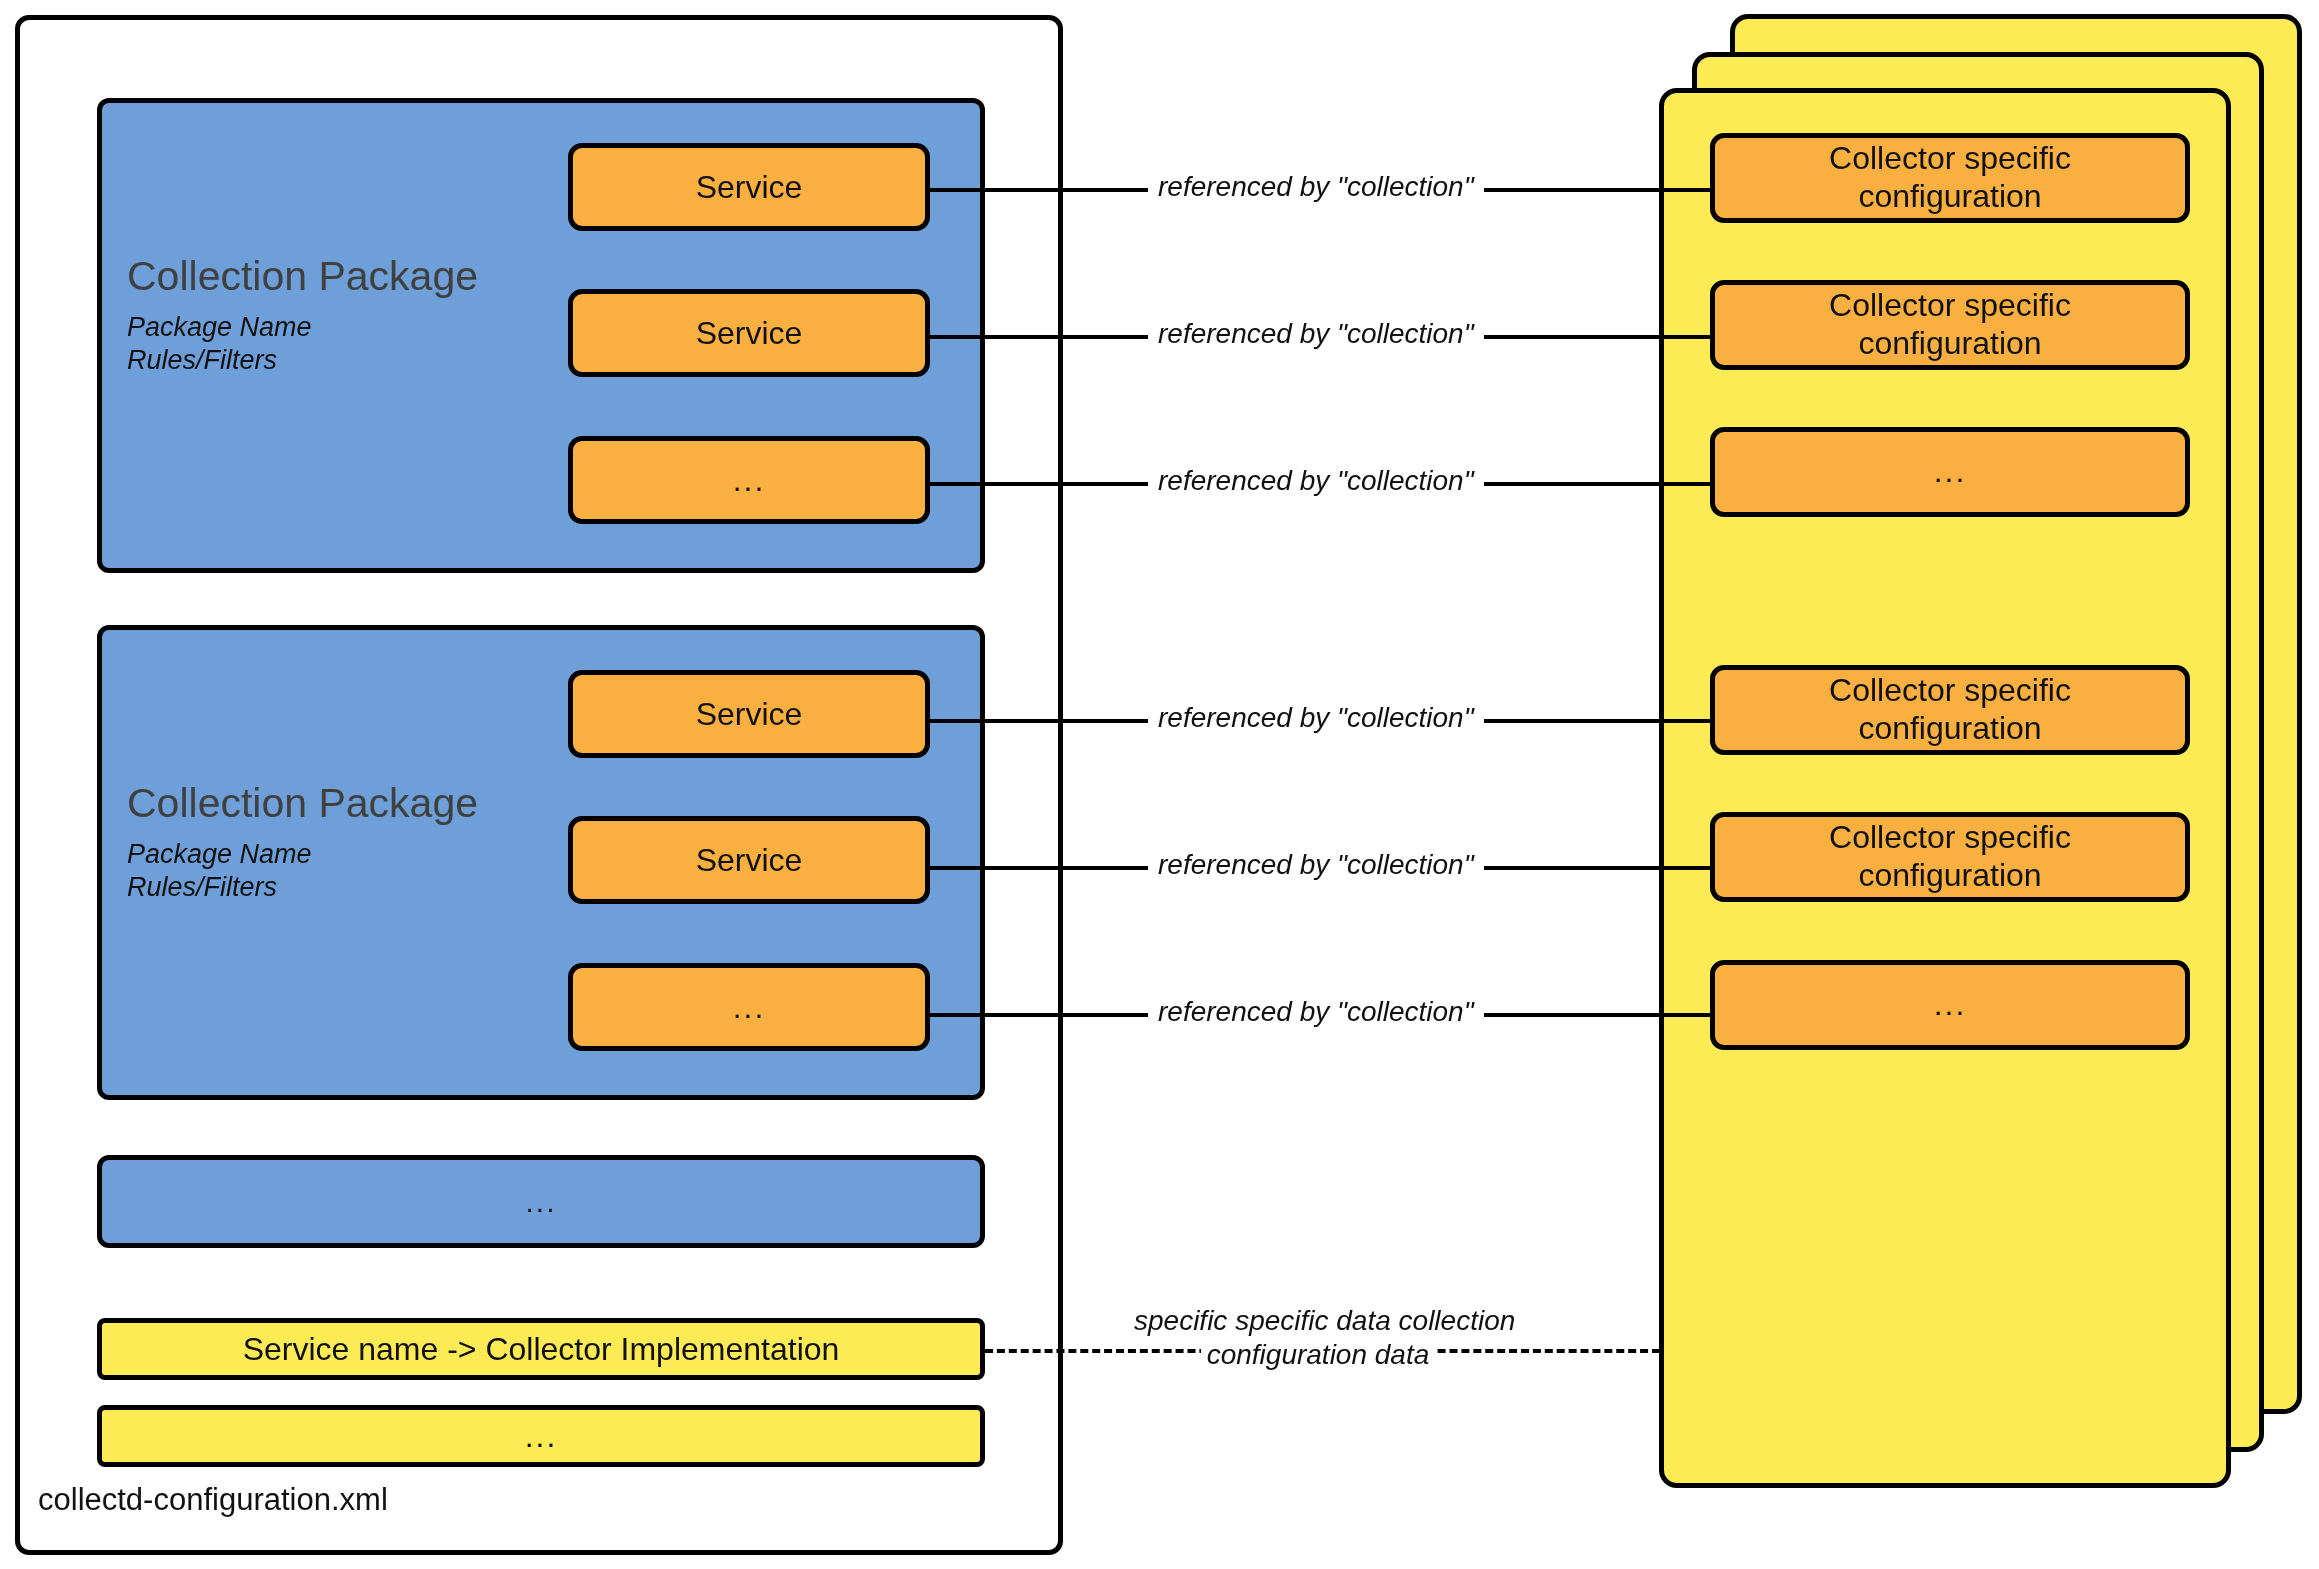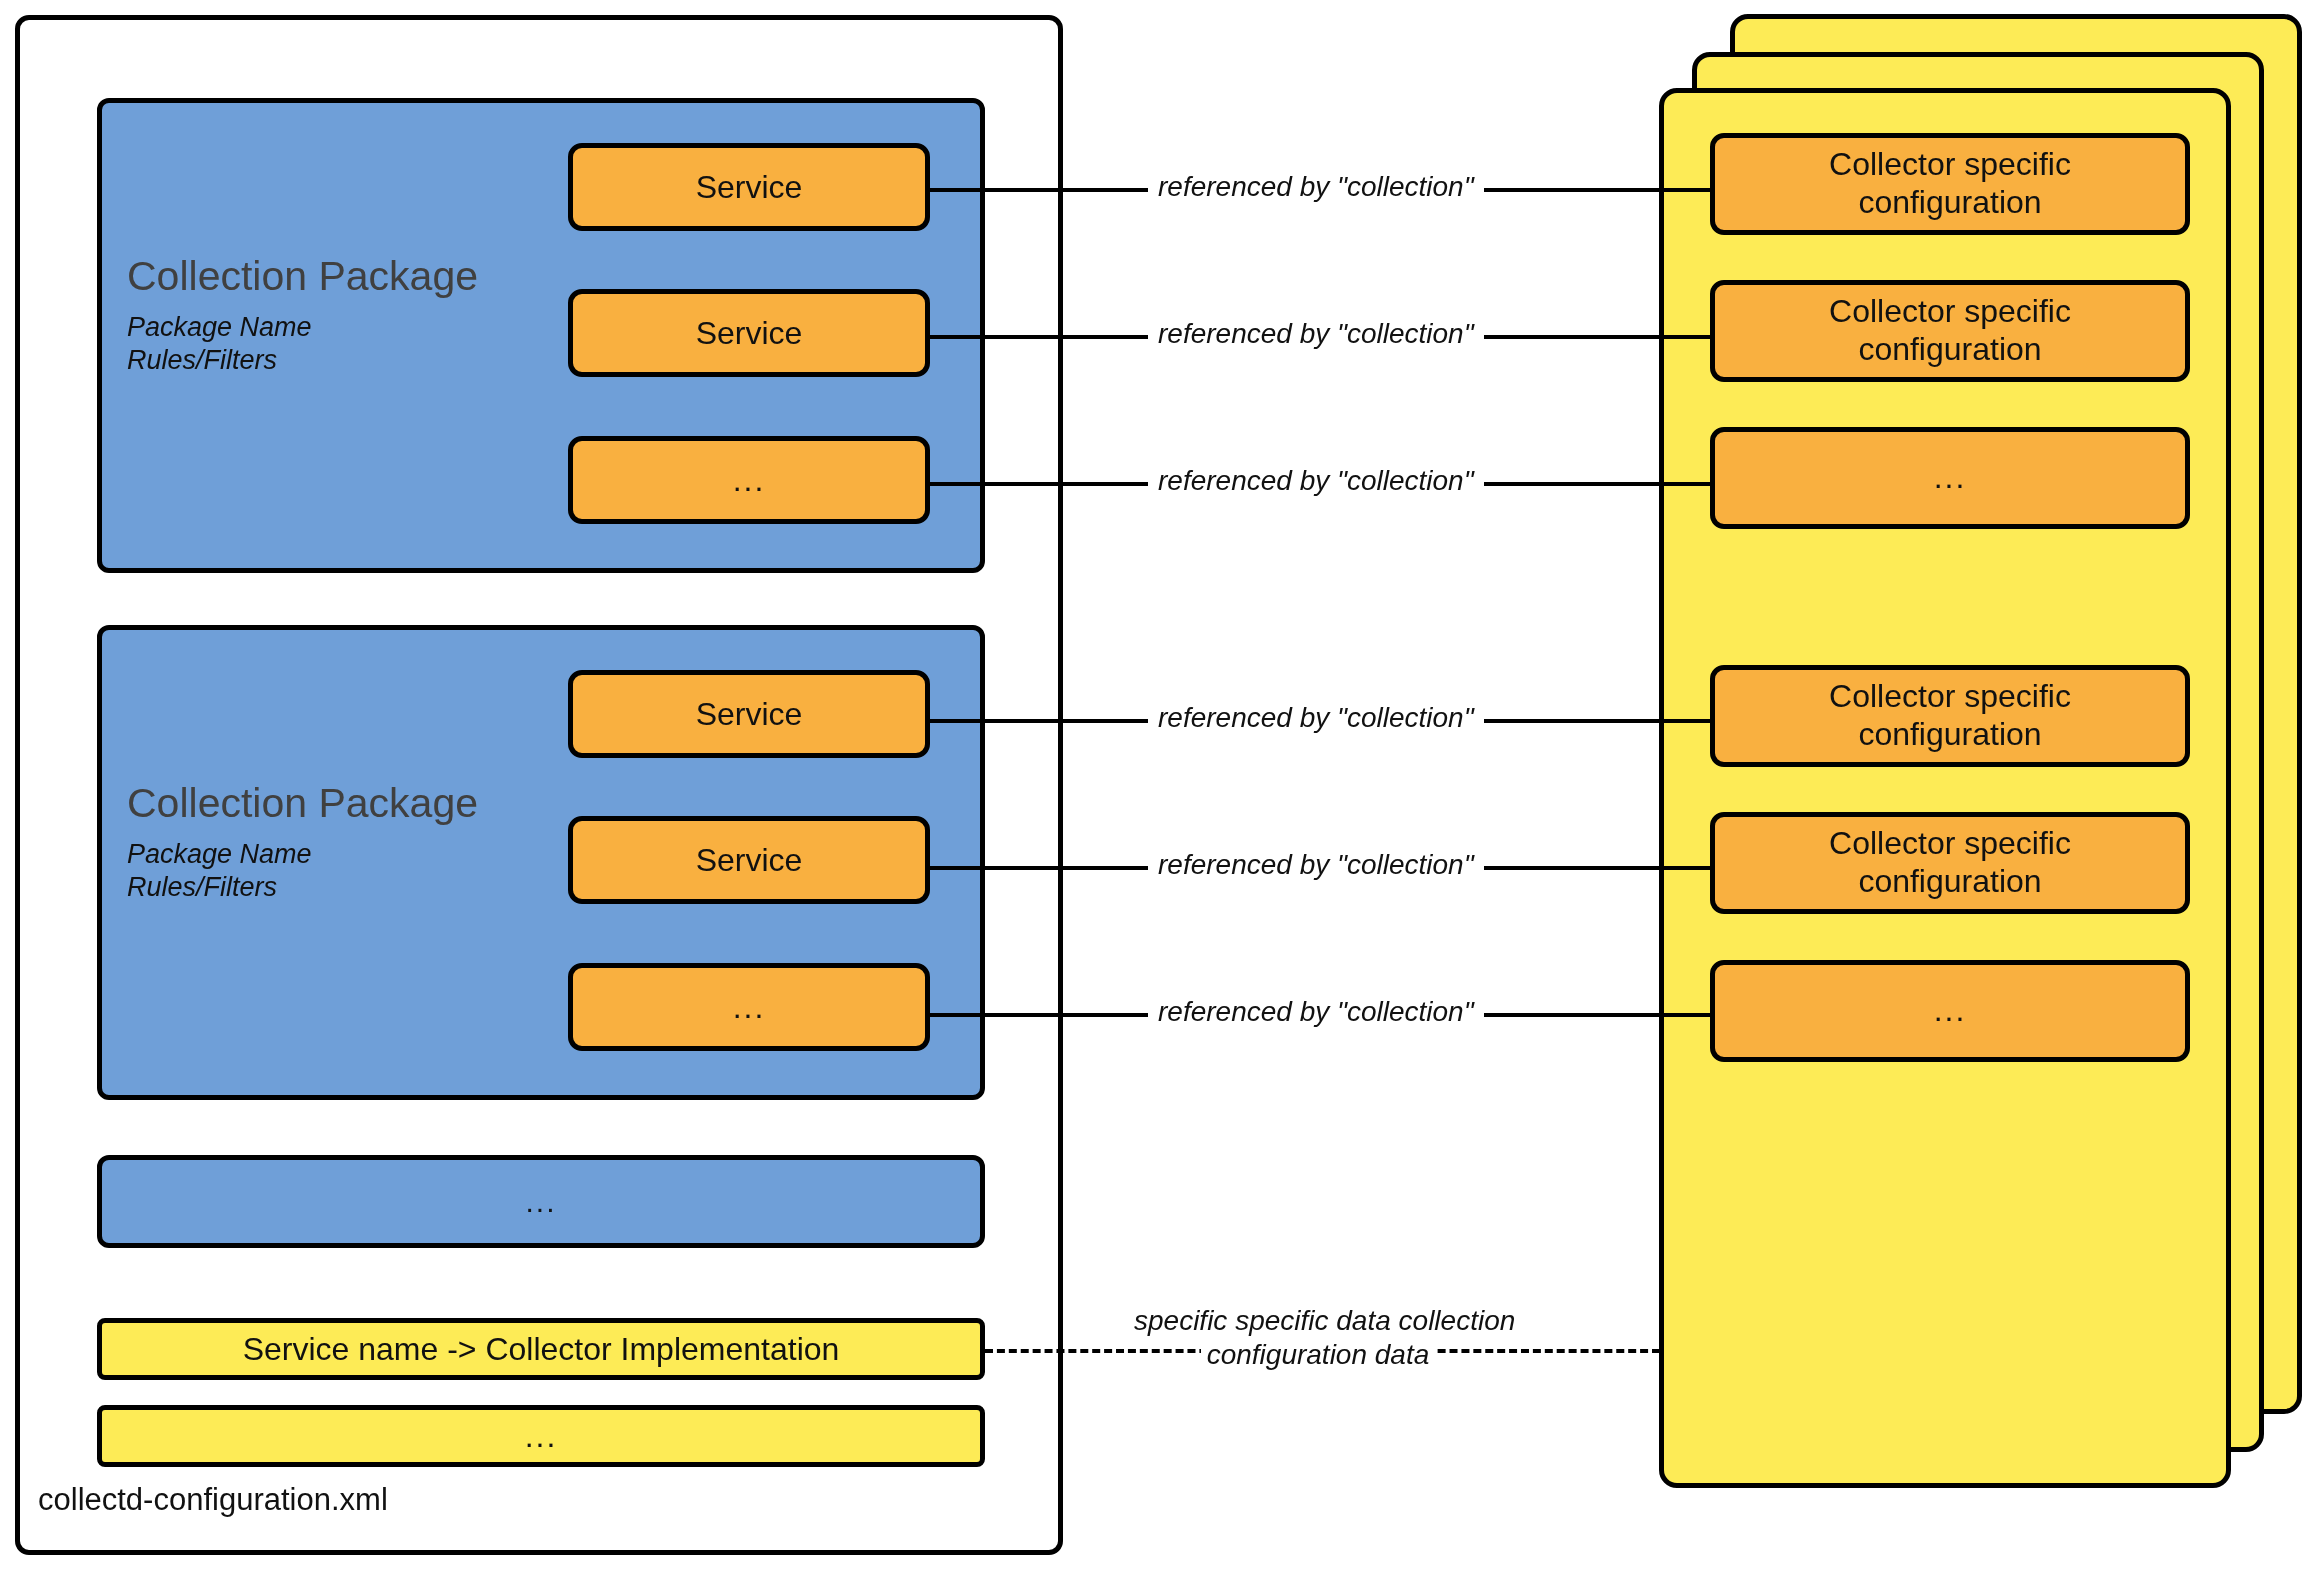--- a/index.html
+++ b/index.html
@@ -92,21 +92,21 @@
     background: #fdeb56;
     border: 5px solid #000000;
     border-radius: 18px;
   }
   .stack-back  { left: 1730px; top: 14px;  width: 572px; height: 1400px; }
   .stack-mid   { left: 1692px; top: 52px;  width: 572px; height: 1400px; }
   .stack-front { left: 1659px; top: 88px;  width: 572px; height: 1400px; }
 
   .collector {
     position: absolute;
-    left: 1710px; width: 480px; height: 102px;
+    left: 1710px; width: 480px; height: 90px;
     background: #f9b040;
     border: 5px solid #000000;
     border-radius: 14px;
     display: flex; align-items: center; justify-content: center;
     text-align: center;
     font-size: 32px; color: #111111;
     line-height: 1.18;
   }
   .collector.dots { letter-spacing: 2px; }
 

